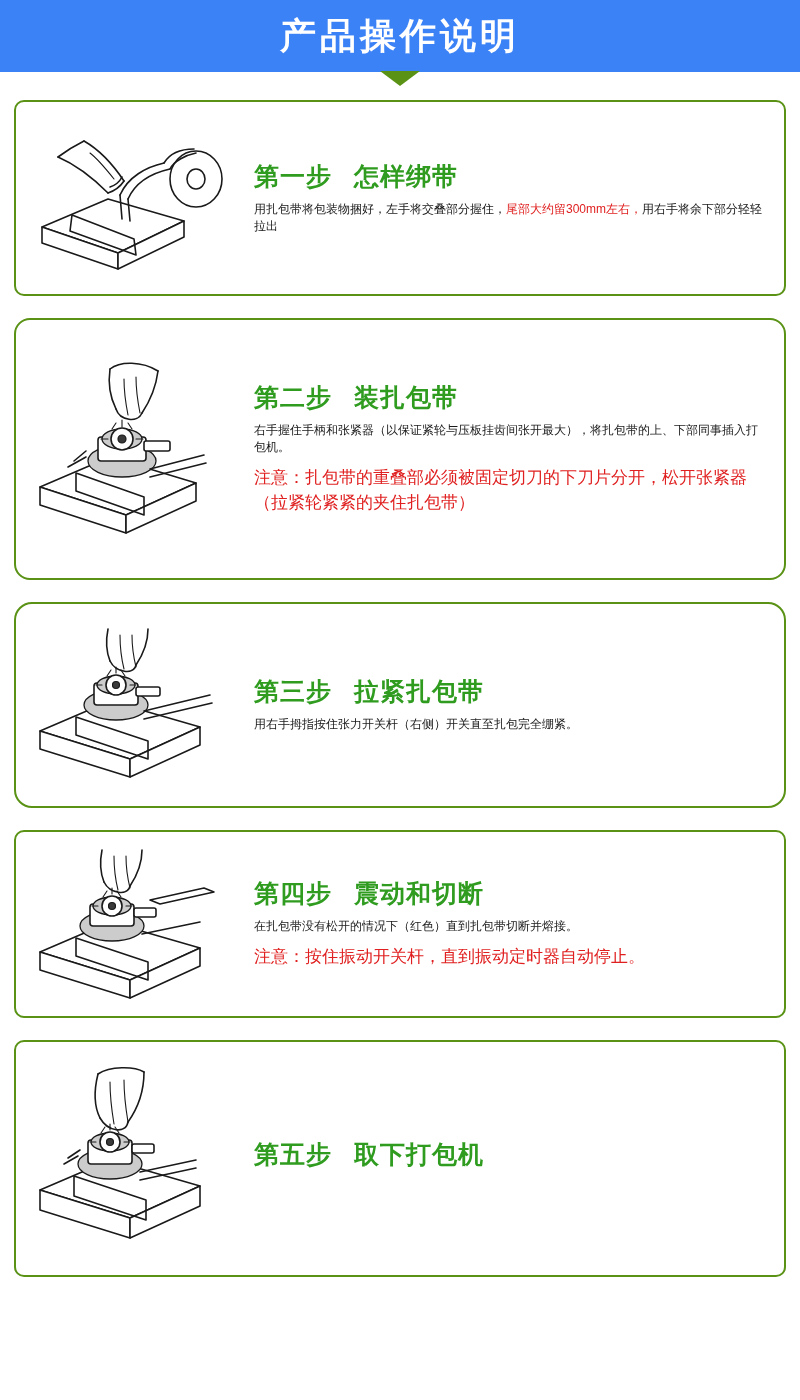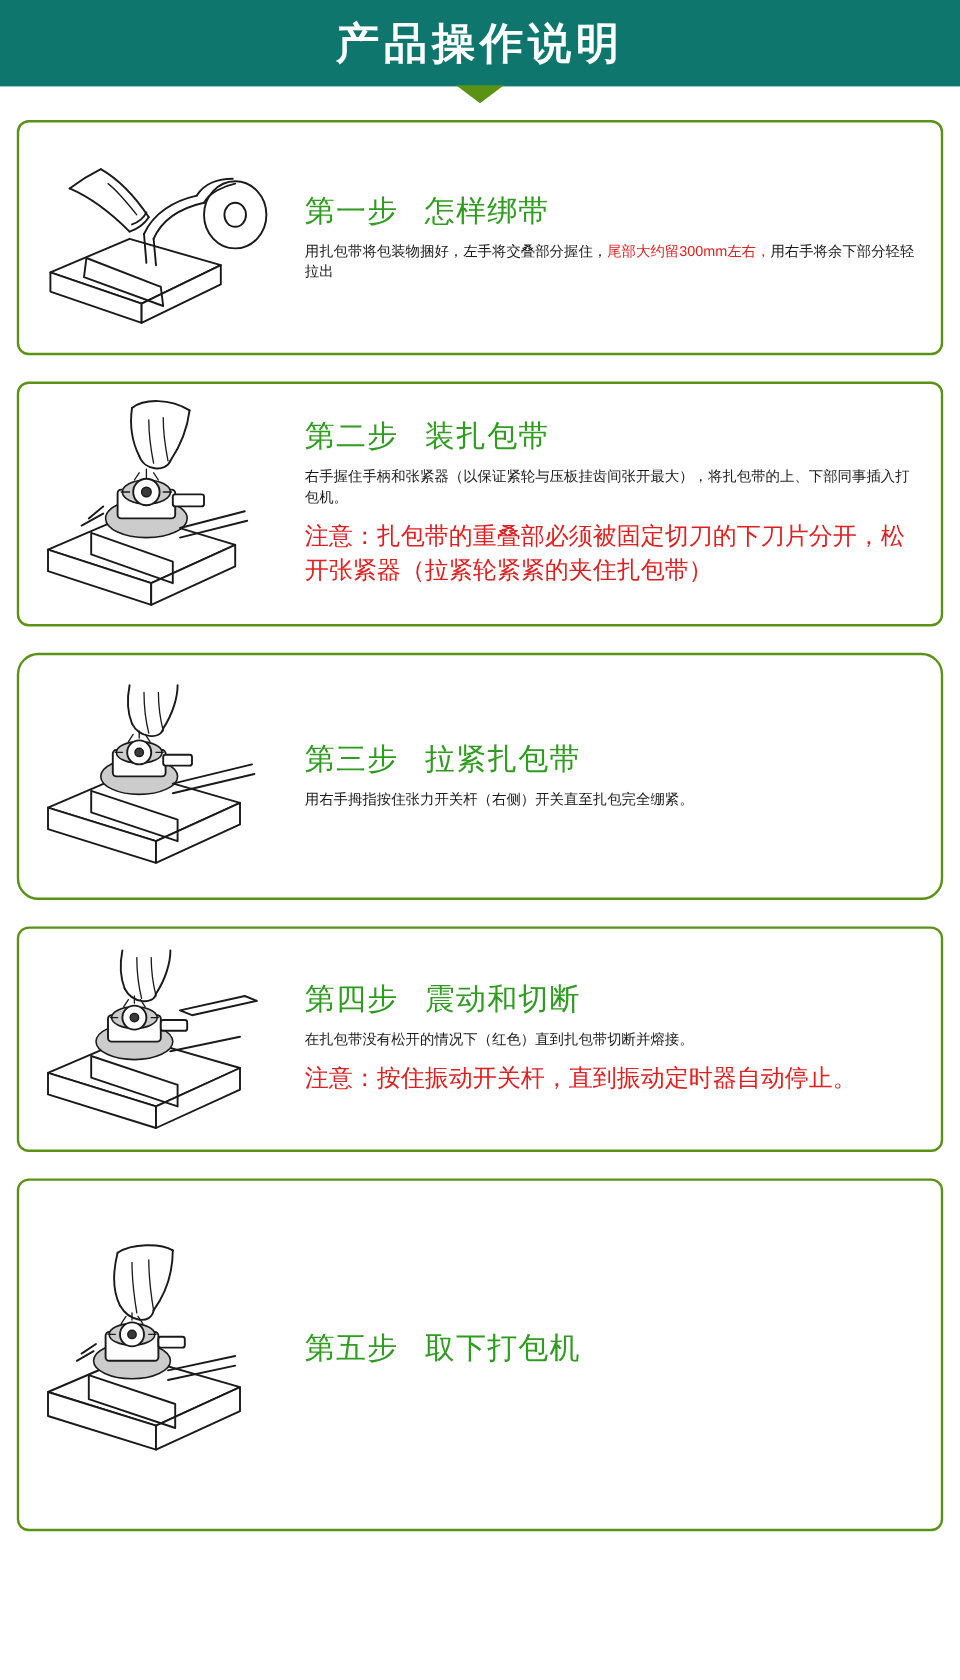--- a/index.html
+++ b/index.html
@@ -9,21 +9,21 @@
     background: #ffffff;
   }
   body {
     width: 800px;
     height: 1400px;
     font-family: "Liberation Sans", "DejaVu Sans", sans-serif;
     overflow: hidden;
   }
 
   .header {
-    background: #0f766e;
+    background: #3b82f6;
     height: 72px;
     position: relative;
     display: flex;
     align-items: center;
     justify-content: center;
   }
   .header-title {
     color: #ffffff;
     font-size: 36px;
     font-weight: bold;
@@ -71,48 +71,48 @@
     flex: 1 1 auto;
     padding: 12px 16px 12px 6px;
     display: flex;
     flex-direction: column;
     justify-content: center;
   }
 
   .step-title {
     color: #2f9c20;
     font-size: 25px;
-    font-weight: normal;
+    font-weight: bold;
     margin: 0 0 10px 0;
     letter-spacing: 1px;
     line-height: 1.2;
   }
   .step-title .step-label { margin-right: 14px; }
 
   .step-text {
     font-size: 12px;
     line-height: 1.42;
     color: #1a1a1a;
     margin: 0;
   }
   .step-text .hl { color: #e02020; }
 
   .step-note {
-    font-size: 20px;
+    font-size: 17px;
     line-height: 1.45;
     color: #e02020;
     margin: 10px 0 0 0;
   }
 
   
   #card-1 { height: 196px; }
-  #card-2 { height: 204px; }
+  #card-2 { height: 262px; border-radius: 16px; }
   #card-3 { height: 206px; border-radius: 18px; }
   #card-4 { height: 188px; }
-  #card-5 { height: 294px; }
+  #card-5 { height: 237px; }
 
   .ln { fill: none; stroke: #1a1a1a; stroke-width: 1.6; stroke-linejoin: round; stroke-linecap: round; }
   .ln-thin { fill: none; stroke: #1a1a1a; stroke-width: 1.1; stroke-linecap: round; }
   .fill-w { fill: #ffffff; stroke: #1a1a1a; stroke-width: 1.6; stroke-linejoin: round; }
   .fill-d { fill: #3a3a3a; stroke: #1a1a1a; stroke-width: 1.2; }
   .fill-g { fill: #cccccc; stroke: #1a1a1a; stroke-width: 1.3; }
 </style>
 </head>
 <body>
 

